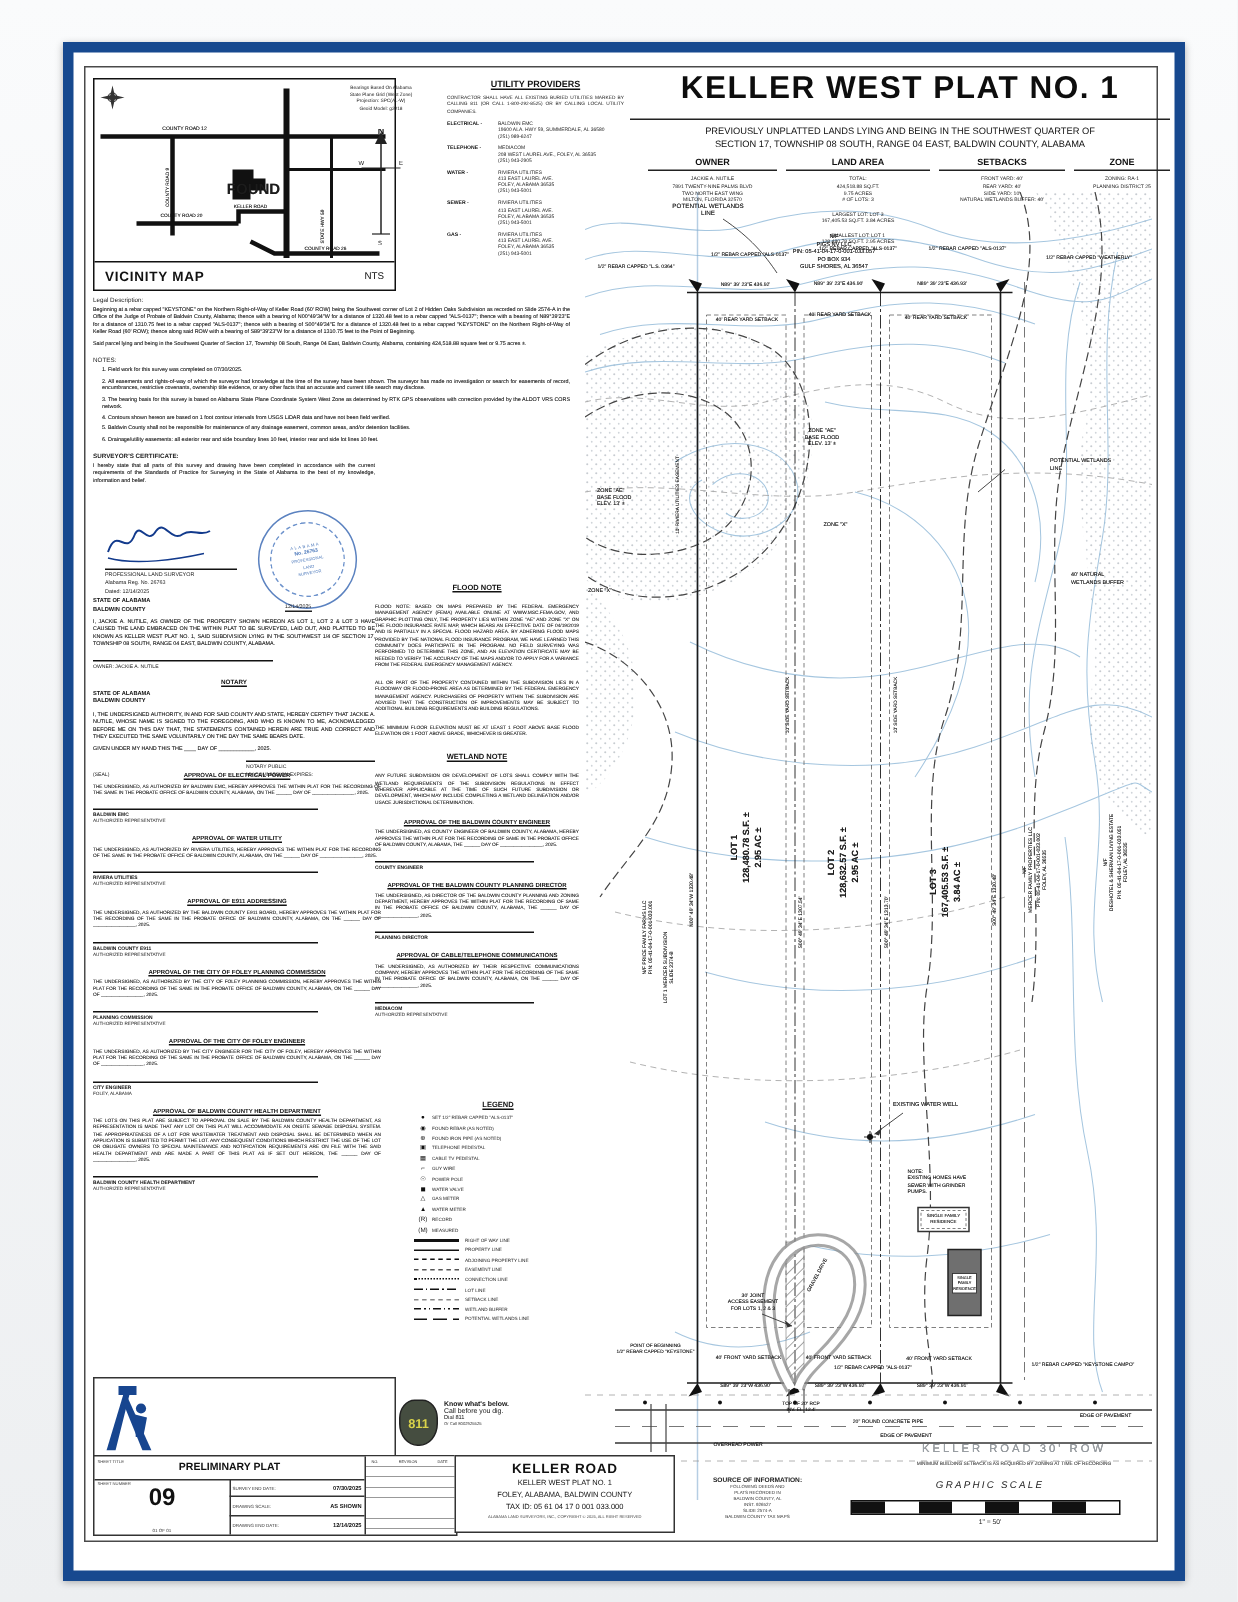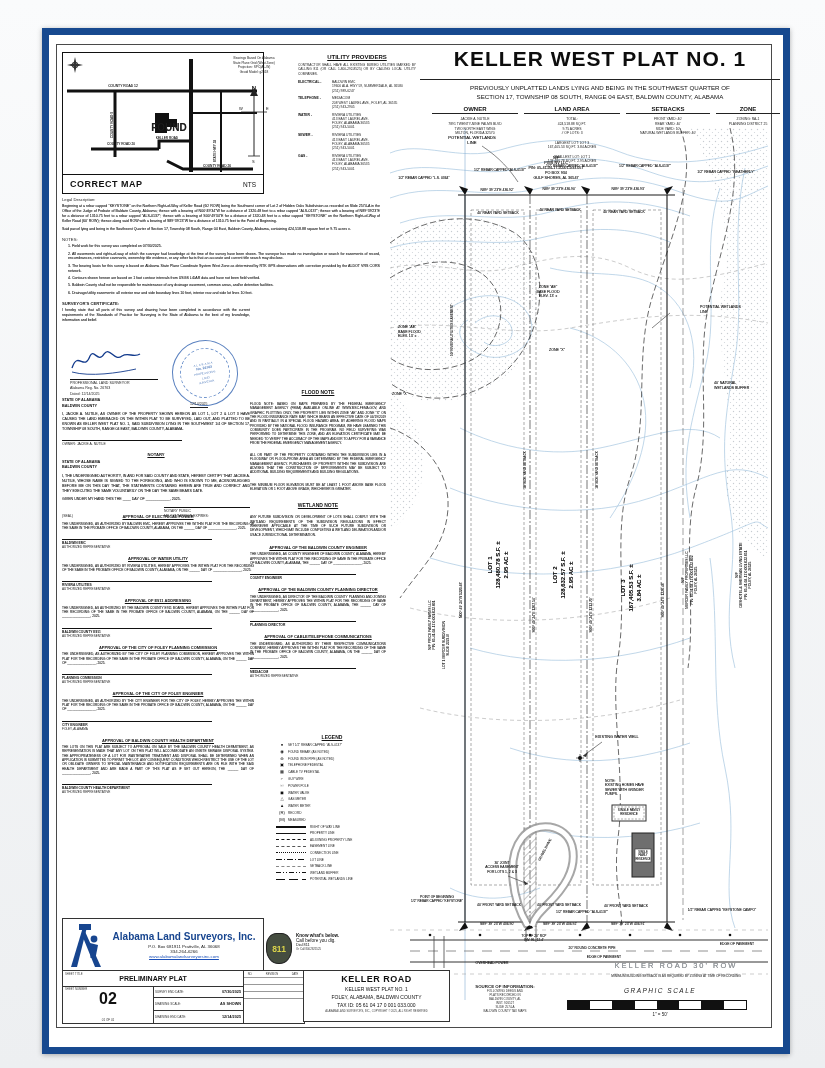--- a/index.html
+++ b/index.html
@@ -439,21 +439,21 @@
 
     <div class="mlbl" style="left: 60px; top: 33px; font-size: 3.4px; transform: translate(-50%, -50%);">COUNTY ROAD 12</div>
         <div class="mlbl" style="left: 49px; top: 72px; font-size: 3.2px; transform: translate(-50%, -50%) rotate(-90deg);">COUNTY ROAD 9</div>
         <div class="mlbl" style="left: 58px; top: 91px; font-size: 3.2px; transform: translate(-50%, -50%);">COUNTY ROAD 20</div>
         <div class="mlbl" style="left: 106px; top: 74px; font-size: 10px; font-weight: bold; transform: translate(-50%, -50%);">FOUND</div>
         <div class="mlbl" style="left: 104px; top: 85px; font-size: 3.2px; transform: translate(-50%, -50%);">KELLER ROAD</div>
         <div class="mlbl" style="left: 152px; top: 98px; font-size: 3.2px; transform: translate(-50%, -50%) rotate(-90deg);">STATE HWY 59</div>
         <div class="mlbl" style="left: 154px; top: 113px; font-size: 3.2px; transform: translate(-50%, -50%);">COUNTY ROAD 26</div>
       </div>
     <div id="vic-bar">
-      <span id="vic-title">CORRECT MAP</span>
+      <span id="vic-title">VICINITY MAP</span>
       <span id="vic-nts">NTS</span>
     </div>
   </div>
 
   <div id="bearing" class="abs">
 
   <div>Bearings Based On Alabama</div>
       <div>State Plane Grid (West Zone)</div>
       <div>Projection: SPC(AL-W)</div>
       <div>Geoid Model: g2018</div>
@@ -832,26 +832,20 @@
 
   <div id="co-box" class="abs">
     <svg width="38" height="44" viewBox="0 0 38 44" style="margin-left:4px;flex:none;">
       <rect x="0" y="0" width="38" height="44" fill="#fff"></rect>
       <path d="M4,44 L16,4 H20 L10,44 Z" fill="#17458f"></path>
       <path d="M16,4 L34,44 H28 L15,12 Z" fill="#17458f"></path>
       <rect x="12" y="1" width="12" height="6" fill="#17458f"></rect>
       <circle cx="27" cy="16" r="3.4" fill="#17458f"></circle>
       <path d="M23,20 l8,2 l-2.5,13 h-5 z" fill="#17458f"></path>
     </svg>
-    <div id="co-text">
-      <div id="co-name">Alabama Land Surveyors, Inc.</div>
-      <div id="co-addr">P.O. Box 681911 Prattville, AL 36068</div>
-      <div id="co-phone">334-264-6266</div>
-      <div id="co-web">www.alabamalandsurveyorsinc.com</div>
-    </div>
   </div>
 
   <div id="dig-box" class="abs">
     <div id="dig-shield">
       <span id="dig-811">811</span>
     </div>
     <div id="dig-text">
       <div id="dig-l1">Know what's below.</div>
       <div id="dig-l2">Call before you dig.</div>
       <div id="dig-l3">Dial 811</div>
@@ -859,21 +853,21 @@
     </div>
   </div>
 
   <div id="sheet-box" class="abs">
     <div id="sh-r1">
       <div id="sh-title-lbl">SHEET TITLE</div>
       <div id="sh-title">PRELIMINARY PLAT</div>
     </div>
     <div id="sh-numcell">
       <div id="sh-num-lbl">SHEET NUMBER</div>
-      <div id="sh-num">02</div>
+      <div id="sh-num">09</div>
       <div id="sh-of">01   OF   01</div>
     </div>
     <div class="sh-drow" style="top:15px;">
       <span>SURVEY END DATE:</span>
         <span class="sh-dval">07/30/2025</span>
     </div>
     <div class="sh-drow" style="top:27.3px;">
       <span>DRAWING SCALE:</span>
         <span class="sh-dval">AS SHOWN</span>
     </div>

